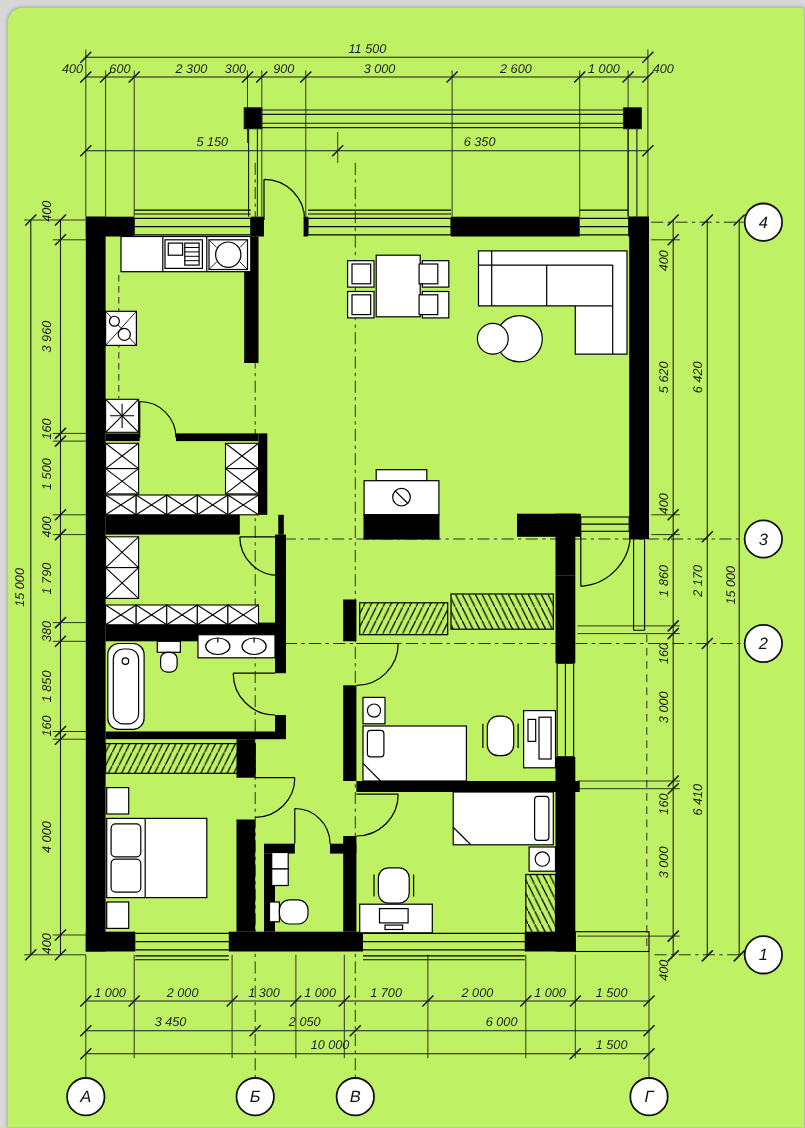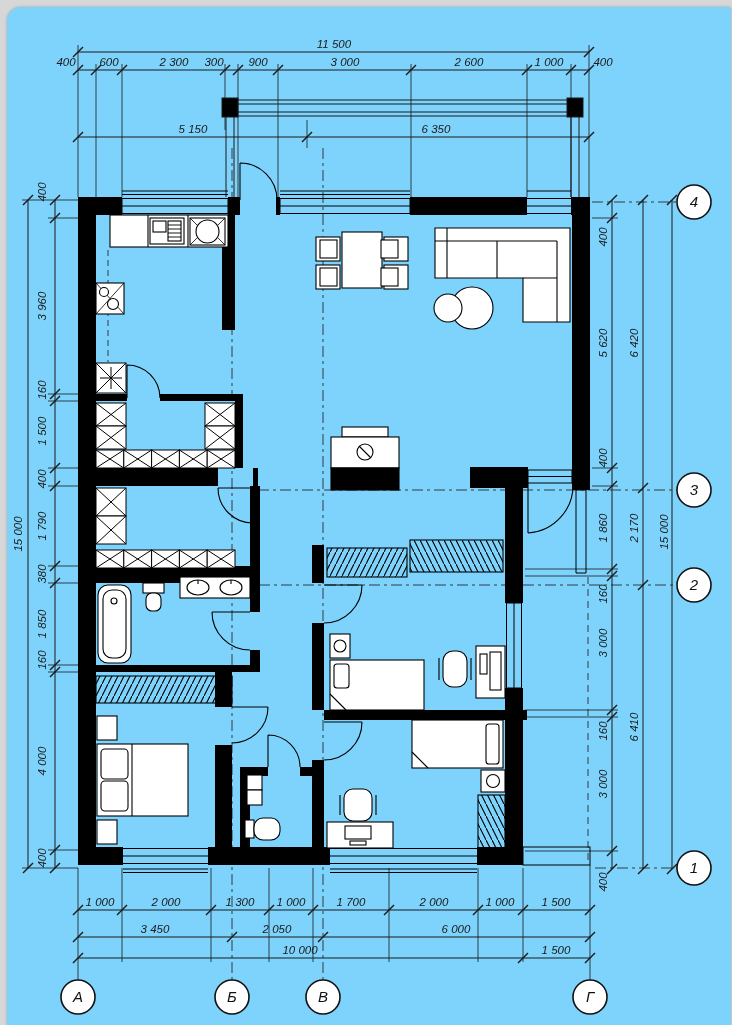--- a/index.html
+++ b/index.html
@@ -3,21 +3,21 @@
 <meta charset="utf-8">
 <style>
   html,body{margin:0;padding:0;}
   body{
     width:732px;height:1025px;overflow:hidden;
     background:#d7d7d7;
     font-family:"Liberation Sans",sans-serif;
   }
   .sheet{
     position:absolute;left:7px;top:7px;right:1px;bottom:0;
-    background:#7dd3fc;
+    background:#bef264;
     border-radius:14px 3px 0 0;
     box-shadow:0 0 3px rgba(0,0,0,.25);
   }
   svg{position:absolute;left:-7px;top:-7px;width:732px;height:1025px;}
   .dimtxt{font:italic 11.5px "Liberation Sans",sans-serif;fill:#1b1b1b;}
   .axtxt{font:italic 15px "Liberation Sans",sans-serif;fill:#111;}
 </style>
 </head>
 <body>
 

